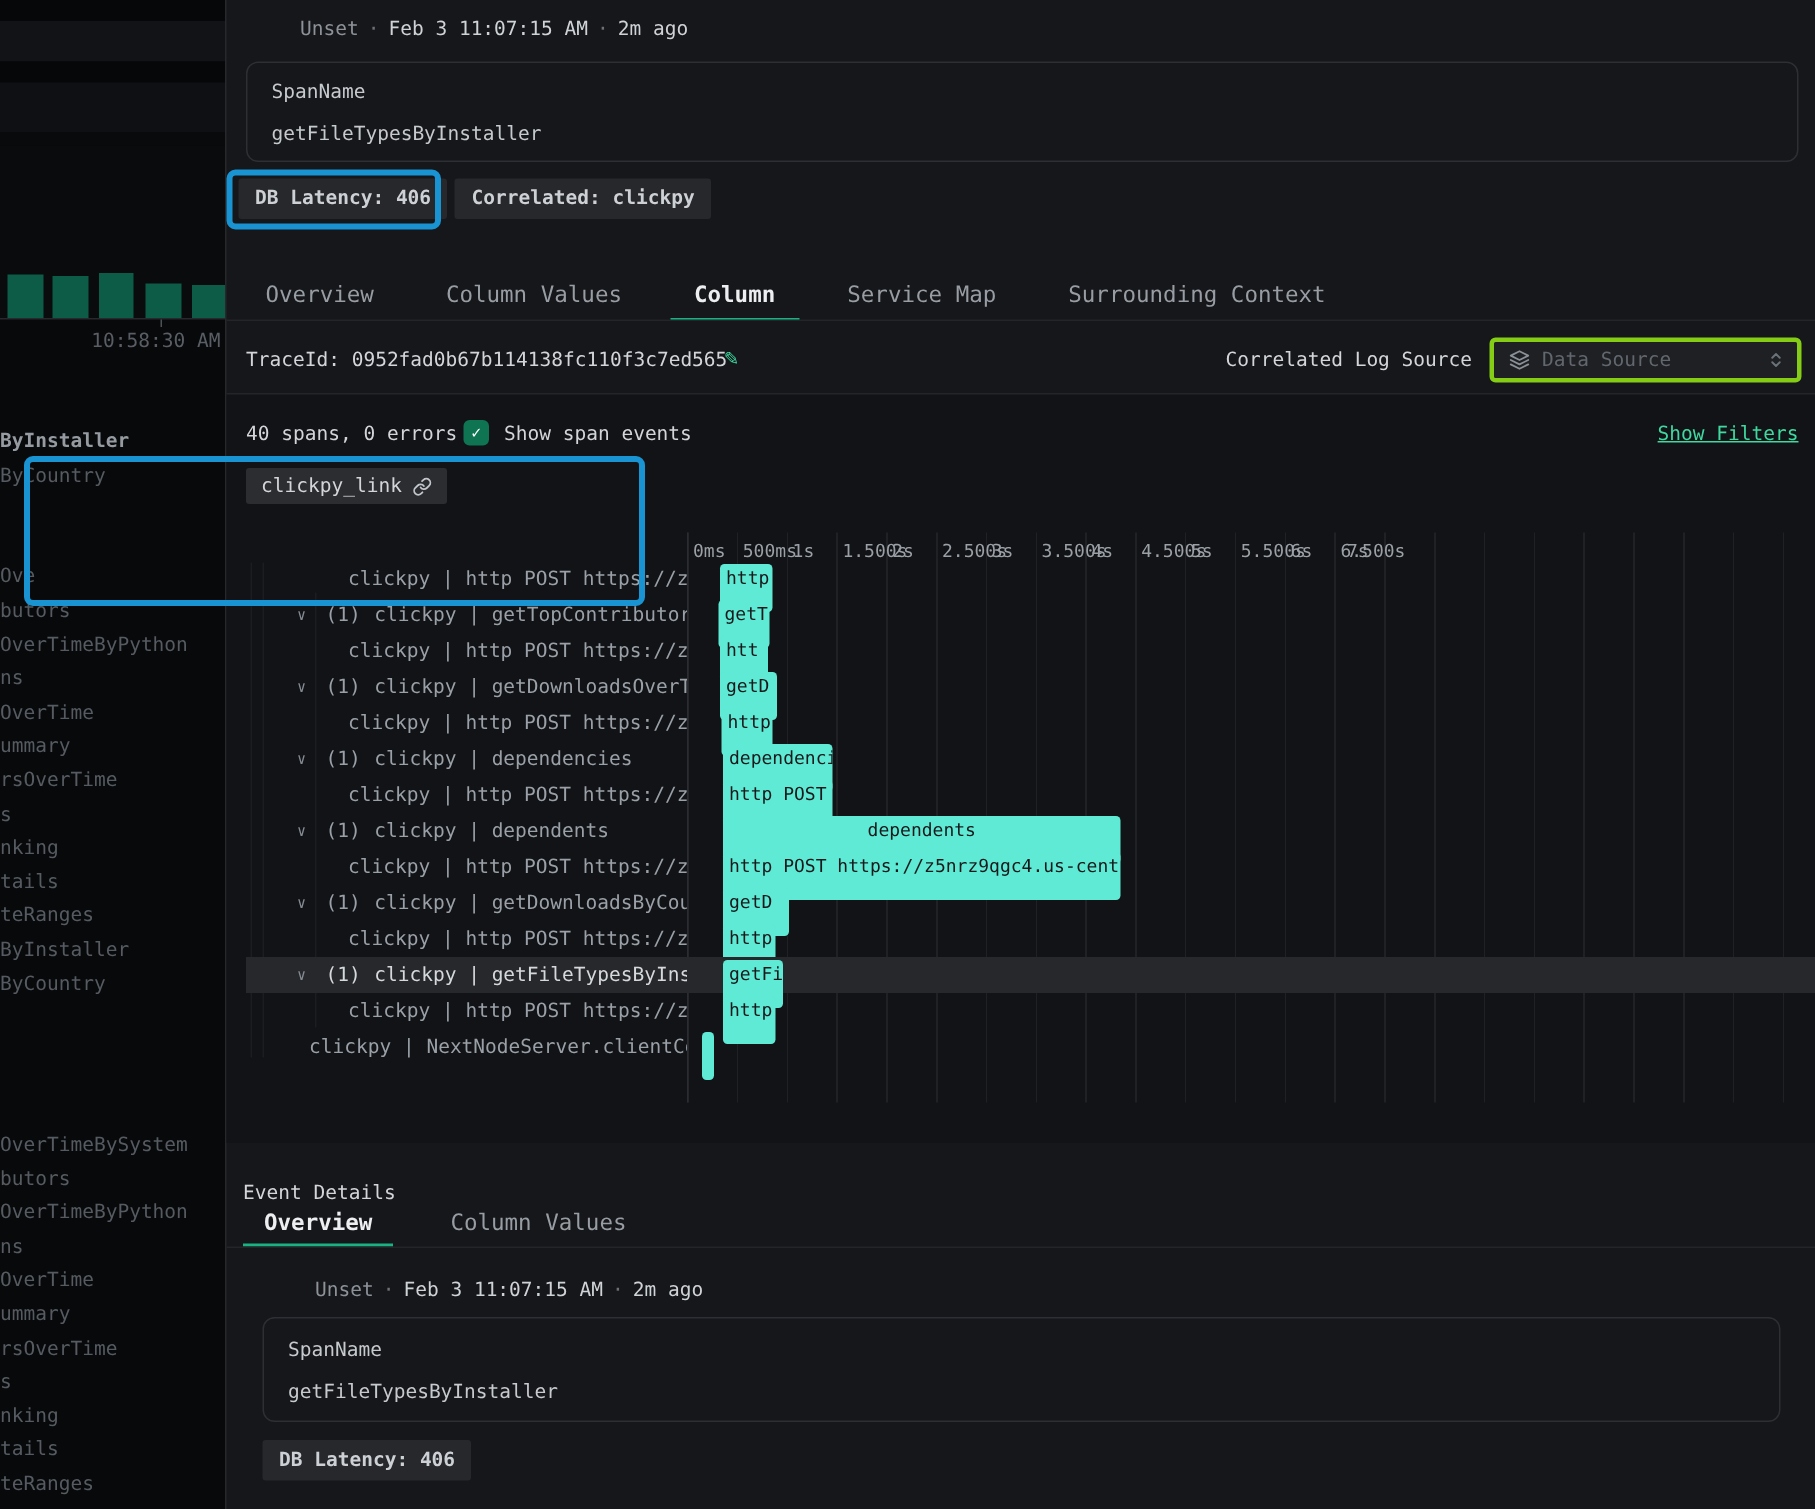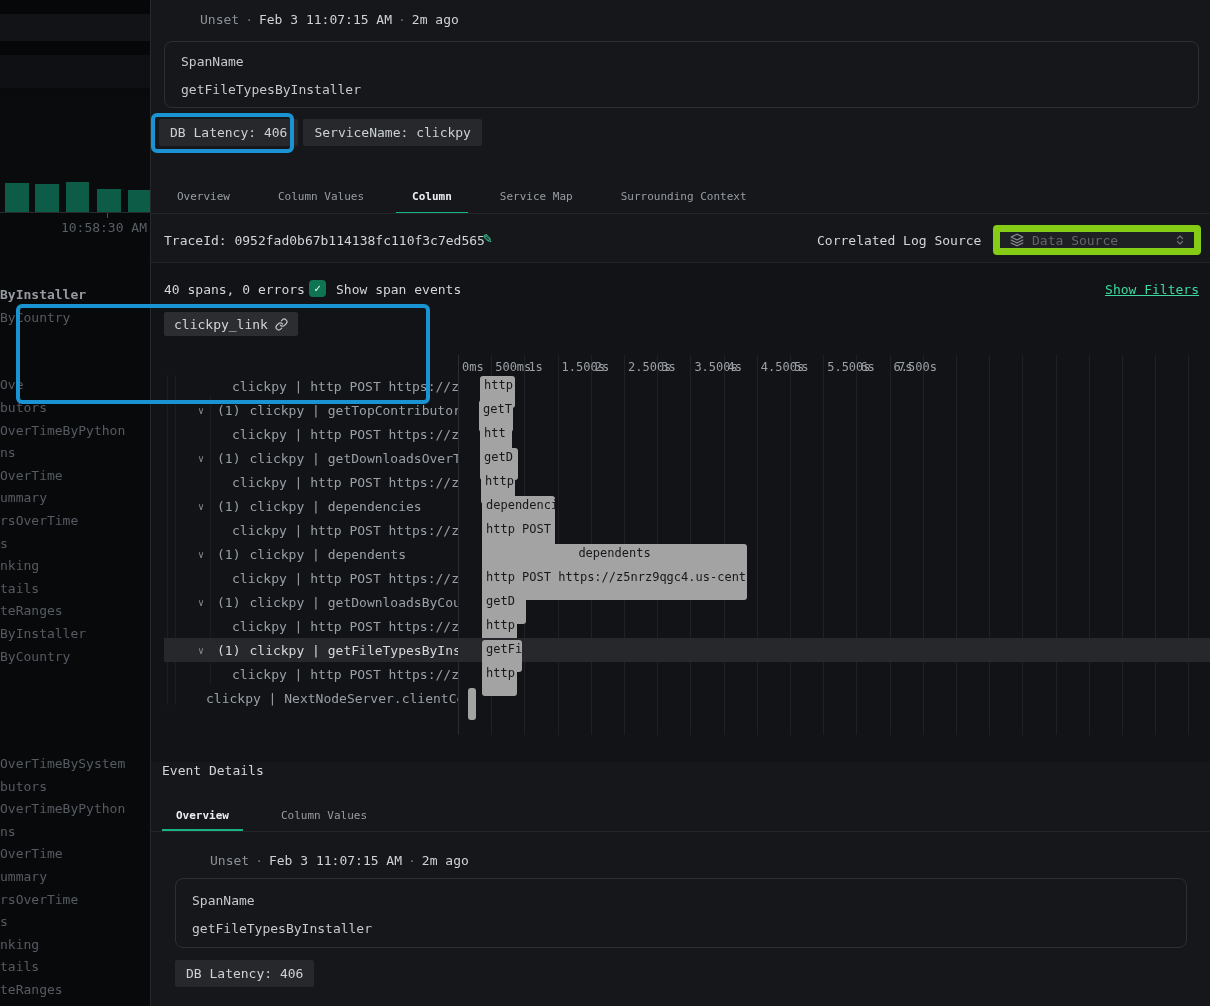--- a/index.html
+++ b/index.html
@@ -30,36 +30,36 @@
   .sb-item.bright { color:#969ba2; font-weight:bold; }
   
   #panel { position:absolute; left:150px; top:0; width:1060px; height:1006px; background:#15171a; border-left:1px solid #26282c; }
   #panel-mid { position:absolute; left:0; top:263px; width:1060px; height:499px; background:#111316; }
   .meta-line { position:absolute; white-space:nowrap; font-size:13px; }
   .meta-dim { color:#8d9299;margin-left:36px; }
   .meta-dot { color:#6c7178; padding:0 6px; }
   .meta-light { color:#cfd2d6; }
   .card { position:absolute; border:1px solid #2d2f34; border-radius:8px; background:transparent; }
   .card .c-label { position:absolute; left:16px; color:#c6c9cd; font-size:13px; }
-  .badge { display:inline-block; height:27px; line-height:27px; padding:0 11px; background:#26282c; border-radius:2px; color:#cdd0d4; font-size:13px; white-space:nowrap; }
+  .badge { display:inline-block; height:27px; line-height:27px; padding:0 11px; background:#26282c; border-radius:2px; color:#cdd0d4; font-size:13px; white-space:nowrap;font-weight:bold; }
   #badge-row { position:absolute; left:8px; top:119px; display:flex; gap:5px; }
   
   .tabbar { position:absolute; display:flex; }
   #tabs-top { left:10px; top:180px; height:34px; gap:16px; }
-  .tab { height:100%; display:flex; align-items:center; padding:0 16px; color:#989da4; font-size:11px; cursor:pointer; border-bottom:2px solid transparent; }
+  .tab { height:100%; display:flex; align-items:center; padding:0 16px; color:#989da4; font-size:15px; cursor:pointer; border-bottom:2px solid transparent; }
   .tab.active { color:#eceef0; font-weight:bold; border-bottom:2px solid #19b383; }
   .hairline { position:absolute; left:0; width:1060px; height:1px; background:#232529; }
   #hairline-tabs { top:213px; }
   #hairline-trace { top:262px; }
   #hairline-ed-tabs { top:831px; }
   
   #traceid-row { position:absolute; left:13px; top:233px; white-space:nowrap; color:#d3d5d9; }
   #pencil-icon { position:absolute; left:332px; top:229px; color:#3fd99f; font-size:15px; cursor:pointer; }
   #correlated-label { position:absolute; left:666px; top:233px; color:#d3d5d9; white-space:nowrap; }
-  #ds-select { position:absolute; left:842px; top:225px; width:208px; height:30px; background:#1e2024; border:7px solid #84cc16; border-radius:4px; display:flex; align-items:center; padding:0 8px 0 10px; cursor:pointer; }
+  #ds-select { position:absolute; left:842px; top:225px; width:208px; height:30px; background:#1e2024; border:3px solid #84cc16; border-radius:4px; display:flex; align-items:center; padding:0 8px 0 10px; cursor:pointer; }
   #ds-select .ds-text { color:#62676e; flex:1; margin-left:8px; font-size:13px; }
   
   #spans-summary { position:absolute; left:13px; top:282px; color:#d3d5d9; }
   #span-events-check { position:absolute; left:158px; top:280px; width:17px; height:17px; background:#0f7452; border-radius:4px; color:#fff; font-size:11px; line-height:17px; text-align:center; cursor:pointer; }
   #span-events-label { position:absolute; left:185px; top:282px; color:#d3d5d9; }
   #show-filters { position:absolute; right:11px; top:282px; color:#3fd9a0; text-decoration:underline; cursor:pointer; }
   
   #link-chip { position:absolute; left:13px; top:312px; height:24px; background:#2b2d31; border-radius:2px; display:flex; align-items:center; gap:7px; padding:0 10px; color:#d3d5d9; font-size:13px; cursor:pointer; }
   #link-chip svg { stroke:#c2c6cb; }
   
@@ -70,24 +70,24 @@
   .vguide { position:absolute; top:20px; height:330px; width:1px; background:#1b1d21; }
   #axis { position:absolute; left:0; top:5px; width:1060px; height:14px; }
   .axis-tick { position:absolute; top:0; color:#9ba0a6; font-size:12px; white-space:nowrap; }
   #wrows { position:absolute; left:0; top:19px; width:1060px; }
   .wrow { position:relative; height:24px; }
   .wrow.highlighted::before { content:""; position:absolute; left:13px; right:0; top:0; bottom:0; background:#26282c; }
   .wlabel { position:absolute; left:0; top:0; width:307px; height:24px; display:flex; align-items:center; overflow:hidden; white-space:nowrap; color:#9aa0a7; font-size:13px; }
   .wrow.highlighted .wlabel { color:#d6d9dc; }
   .wchev { width:12px; color:#858b92; font-size:10px; margin-right:7px; flex:none; }
   .wcount { margin-right:9px; flex:none; }
-  .wbar { position:absolute; top:2px; height:32px; line-height:19px; background:#a3a3a3; border-radius:3px; color:#17181b; font-size:12px; padding:0 4px; overflow:hidden; white-space:nowrap; cursor:pointer; }
+  .wbar { position:absolute; top:2px; height:32px; line-height:19px; background:#5eead4; border-radius:3px; color:#17181b; font-size:12px; padding:0 4px; overflow:hidden; white-space:nowrap; cursor:pointer; }
   .wbar.center { text-align:center; }
   
-  #ed-title { position:absolute; left:11px; top:763px; color:#d3d5d9; }
+  #ed-title { position:absolute; left:11px; top:788px; color:#d3d5d9; }
   #tabs-bottom { left:11px; top:801px; height:30px; gap:24px; }
   #tabs-bottom .tab { padding:0 14px; }
   #ed-meta { left:23px; top:853px; }
   #ed-badge { position:absolute; left:24px; top:960px; }
   
   .anno-box { position:absolute; border:4px solid #1a93d2; border-radius:6px; z-index:60; pointer-events:none; }
   #anno-box-1 { left:151px; top:113px; width:143px; height:40px; }
   #anno-box-2 { left:16px; top:304px; width:414px; height:100px; }
   #tooltip { position:absolute; left:24px; top:344px; width:404px; z-index:50; background:#d8d9dc; border-radius:8px; color:#1e2022; font-size:13px; line-height:21px; padding:5px 8px 6px 14px; word-break:break-all; }
   #tooltip::before { content:""; position:absolute; top:-7px; left:192px; border-left:8px solid transparent; border-right:8px solid transparent; border-bottom:8px solid #d8d9dc; }
@@ -157,21 +157,21 @@
       <span class="meta-dim">Unset</span><span class="meta-dot">·</span><span class="meta-light">Feb 3 11:07:15 AM</span><span class="meta-dot">·</span><span class="meta-light">2m ago</span>
     </div>
 
     <div class="card" style="left:13px; top:41px; width:1035px; height:67px;">
       <div class="c-label" style="top:12px;">SpanName</div>
       <div class="c-label" style="top:40px;">getFileTypesByInstaller</div>
     </div>
 
     <div id="badge-row">
         <div class="badge">DB Latency: 406</div>
-        <div class="badge">ServiceName: clickpy</div>
+        <div class="badge">Correlated: clickpy</div>
       </div>
 
     <div class="tabbar" id="tabs-top">
         <div class="tab">Overview</div>
         <div class="tab">Column Values</div>
         <div class="tab active">Column</div>
         <div class="tab">Service Map</div>
         <div class="tab">Surrounding Context</div>
       </div>
     <div class="hairline" id="hairline-tabs"></div>

